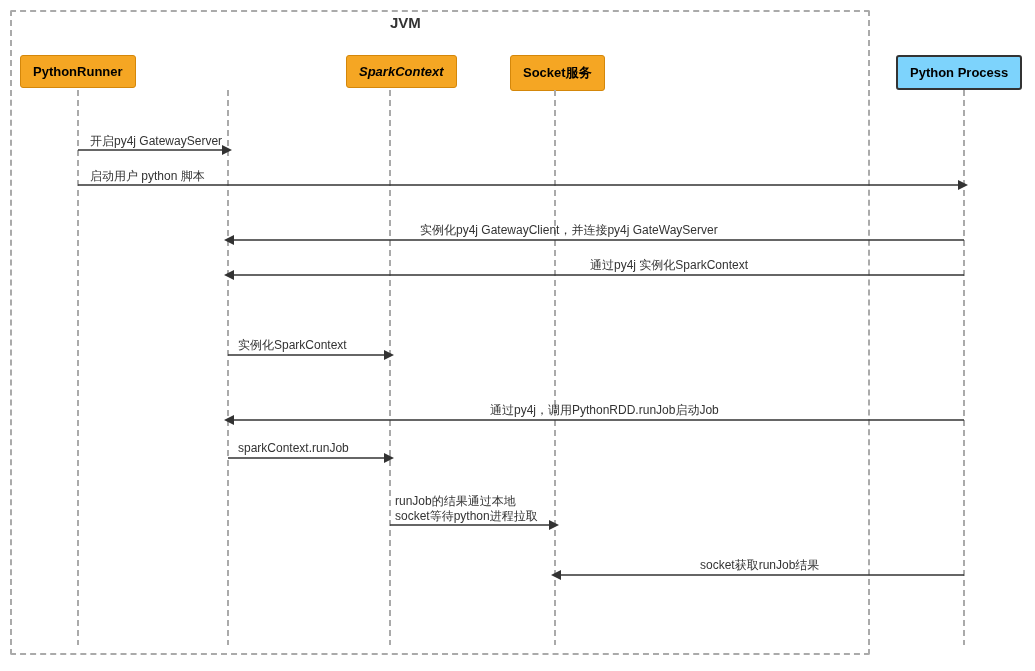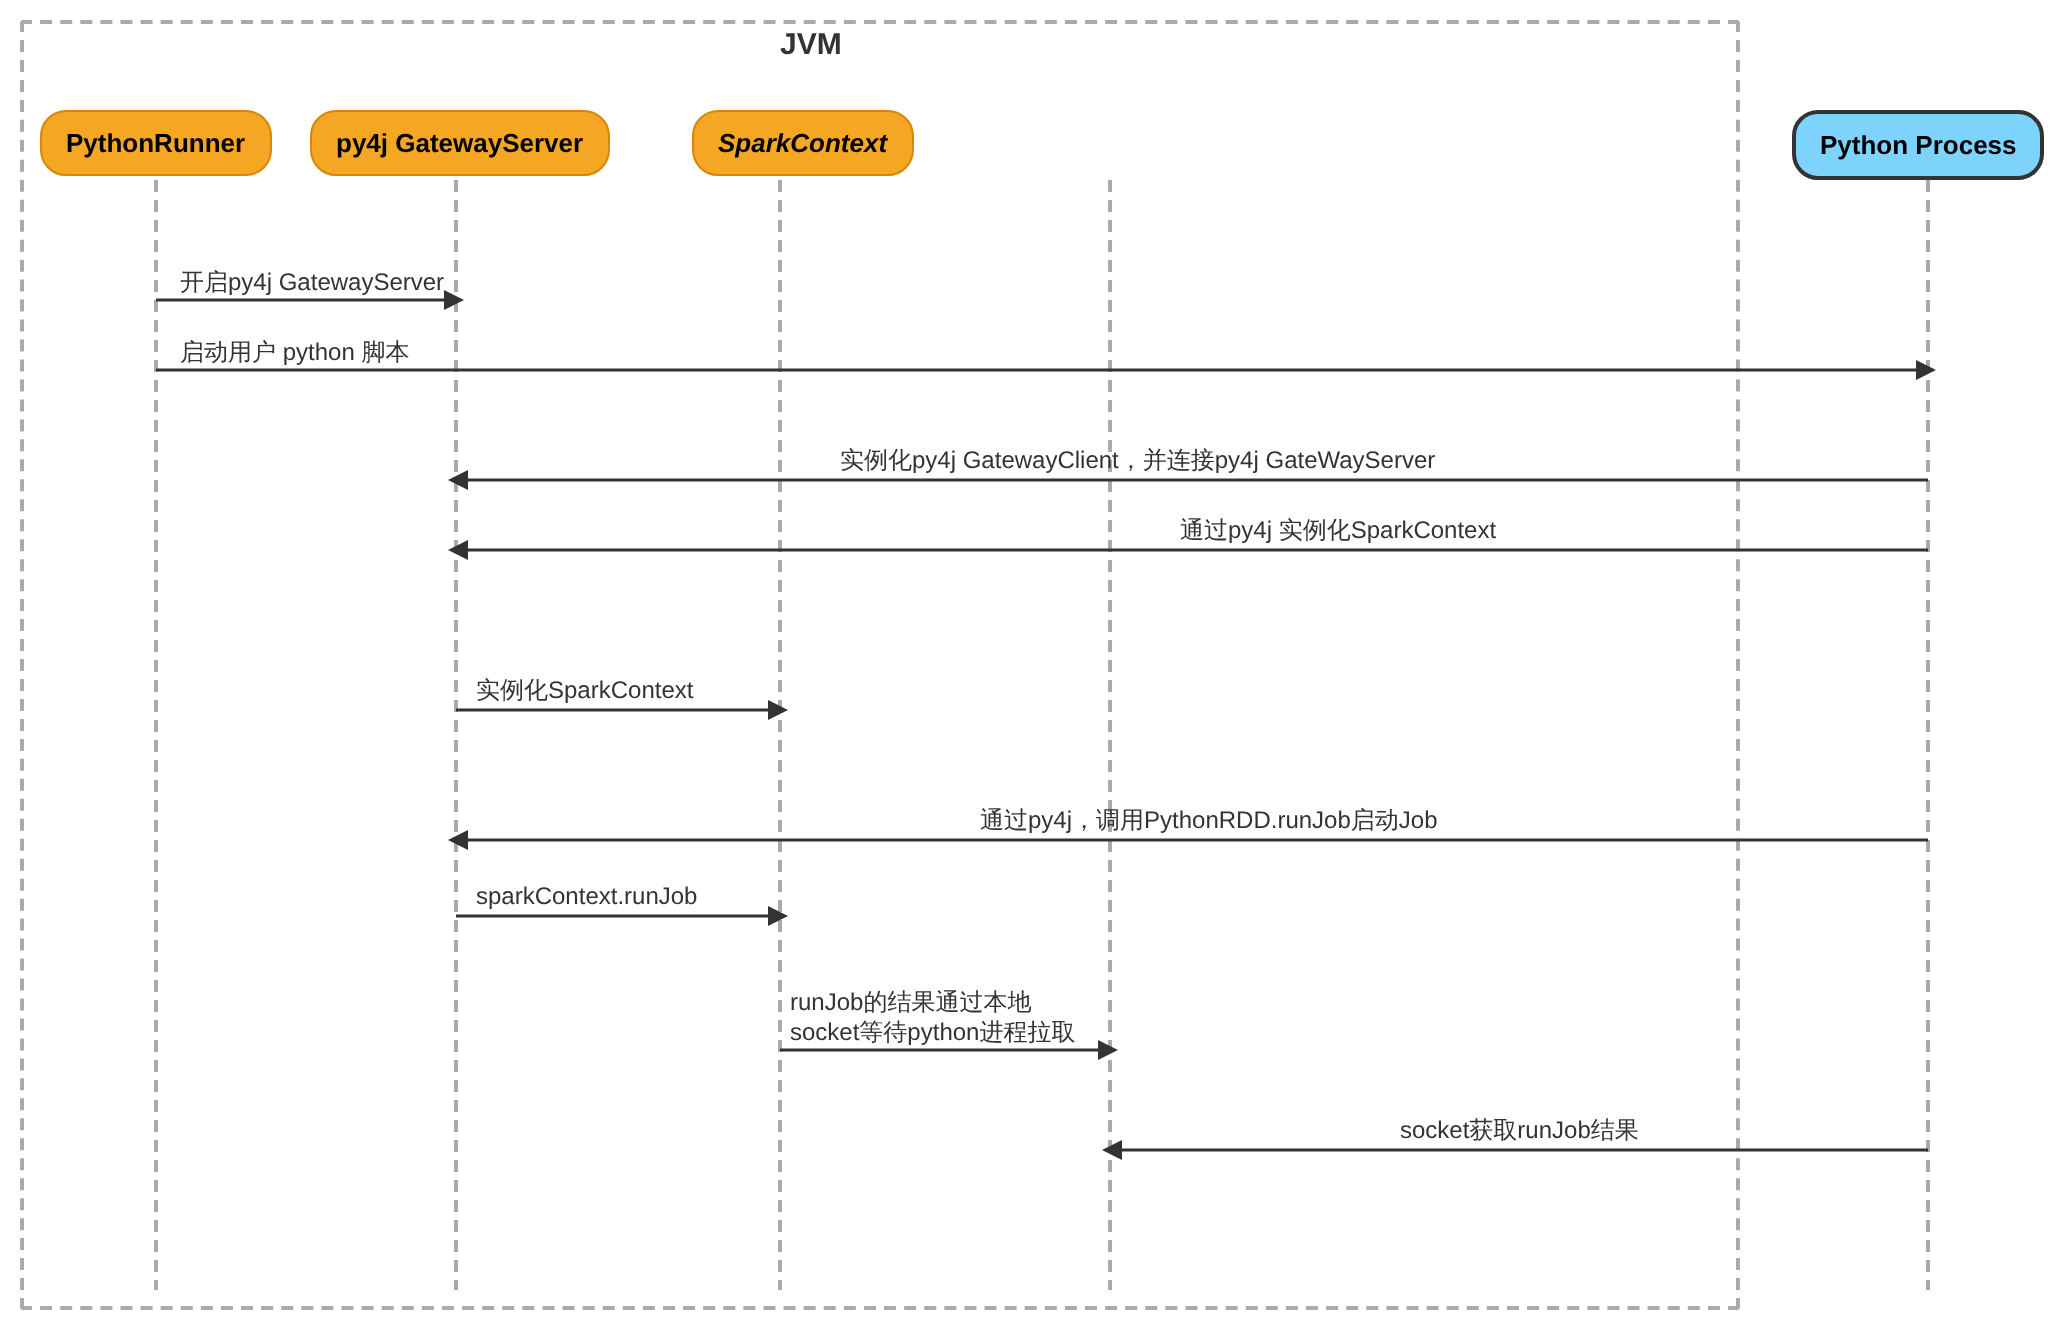--- a/index.html
+++ b/index.html
@@ -37,21 +37,21 @@
       font-size: 15px;
       font-weight: bold;
       color: #333;
     }
 
     
     .actor-box {
       position: absolute;
       background: #f5a623;
       border: 1.5px solid #d4870a;
-      border-radius: 13px;
+      border-radius: 3px;
       padding: 8px 12px;
       text-align: center;
       font-size: 13px;
       font-weight: bold;
       color: #000;
       white-space: nowrap;
     }
 
     svg.arrows {
       position: absolute;
@@ -65,24 +65,24 @@
 </head>
 <body>
 
 <div id="diagram">
 
   <div class="jvm-box"></div>
   <span class="jvm-label">JVM</span>
 
   <div class="actor-box" style="top:55px; left:20px;">PythonRunner</div>
 
-  <div class="actor-box" style="top:55px; left:155px;">py4j GatewayServer</div>
 
   <div class="actor-box" style="top:55px; left:346px;font-style:italic;">SparkContext</div>
 
+  <div class="actor-box" style="top:55px; left:510px;">Socket服务</div>
 
   <div class="actor-box" style="top:55px; left:896px; background:#7dd3fc; border:2px solid #333;">Python Process</div>
 
   <svg class="arrows">
 
     <line x1="78" y1="90" x2="78" y2="645" stroke="#aaa" stroke-width="2" stroke-dasharray="6,4"></line>
 
     <line x1="228" y1="90" x2="228" y2="645" stroke="#aaa" stroke-width="2" stroke-dasharray="6,4"></line>
 
     <line x1="390" y1="90" x2="390" y2="645" stroke="#aaa" stroke-width="2" stroke-dasharray="6,4"></line>

